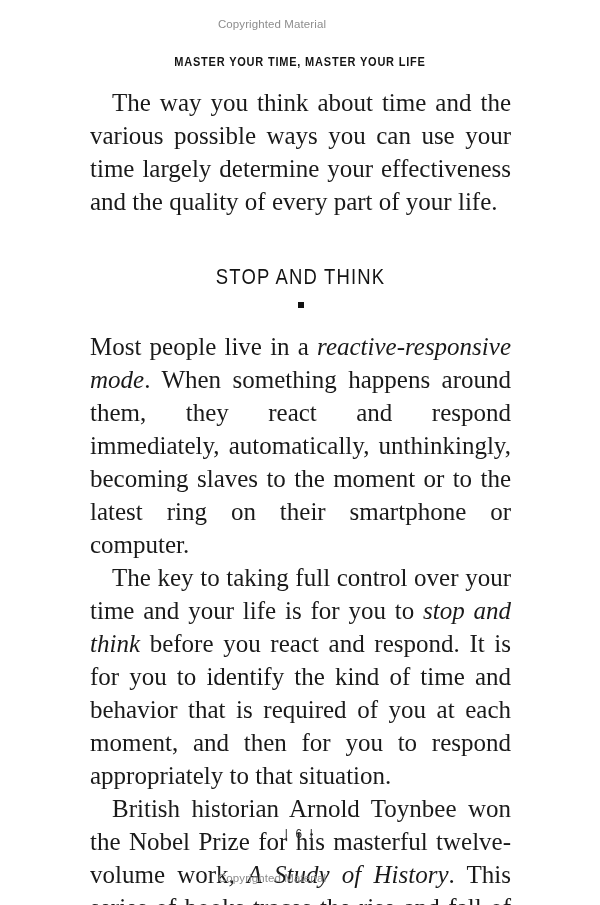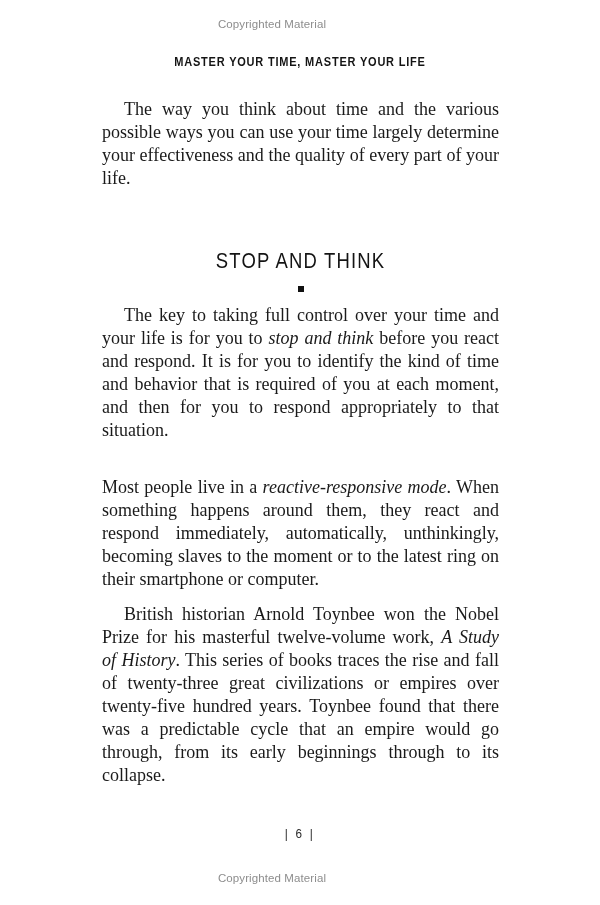--- a/index.html
+++ b/index.html
@@ -56,23 +56,23 @@
 
   
   .column {
     position: absolute;
     left: 90px;
     top: 86px;
     width: 421px;
   }
 
   p.para {
-    margin: 12px;
-    font-size: 18px;
-    line-height: 23px;
+    margin: 0;
+    font-size: 25px;
+    line-height: 33px;
     text-align: justify;
     text-justify: inter-word;
     hyphens: manual;
     text-indent: 22px;
   }
   p.para.no-indent { text-indent: 0; }
 
   p.para i, p.para em {
     font-style: italic;
   }
@@ -129,23 +129,23 @@
 
   <div class="column">
 
     <p class="para"><span>The way you think about time and the various possible ways you can use your time largely determine your effectiveness and the quality of every part of your life.</span></p>
 
     <div class="section-head">
       <span class="section-title">STOP AND THINK</span>
       <span class="ornament"></span>
     </div>
 
+    <p class="para no-indent after-head"><span>Most people live in a </span><i>reactive-responsive mode</i><span>. When something happens around them, they react and respond immediately, automatically, unthinkingly, becoming slaves to the moment or to the latest ring on their smartphone or computer.</span></p>
+
     <p class="para"><span>The key to taking full control over your time and your life is for you to </span><i>stop and think</i><span> before you react and respond. It is for you to identify the kind of time and behavior that is required of you at each moment, and then for you to respond appropriately to that situation.</span></p>
-
-    <p class="para no-indent after-head"><span>Most people live in a </span><i>reactive-responsive mode</i><span>. When something happens around them, they react and respond immediately, automatically, unthinkingly, becoming slaves to the moment or to the latest ring on their smartphone or computer.</span></p>
 
     <p class="para"><span>British historian Arnold Toynbee won the Nobel Prize for his masterful twelve-volume work, </span><i>A Study of History</i><span>. This series of books traces the rise and fall of twenty-three great civilizations or empires over twenty-five hundred years. Toynbee found that there was a predictable cycle that an empire would go through, from its early beginnings through to its collapse.</span></p>
 
 
   </div>
 
   <div class="folio">| 6 |</div>
 
   <div class="watermark watermark-bottom">Copyrighted Material</div>
 

